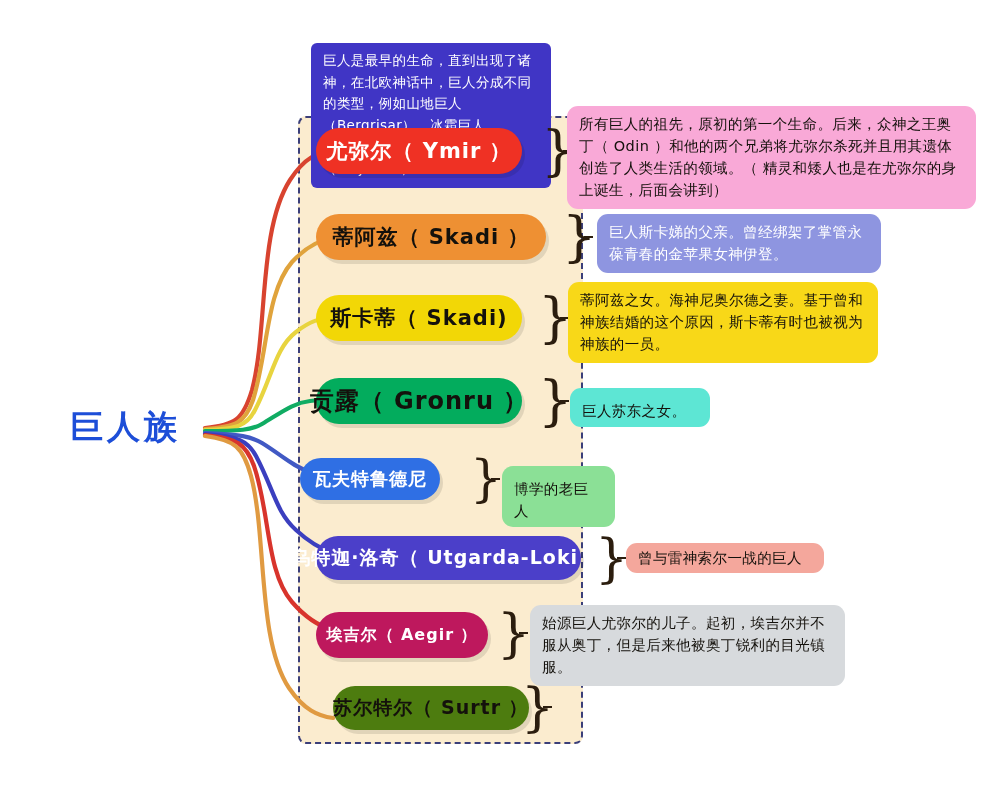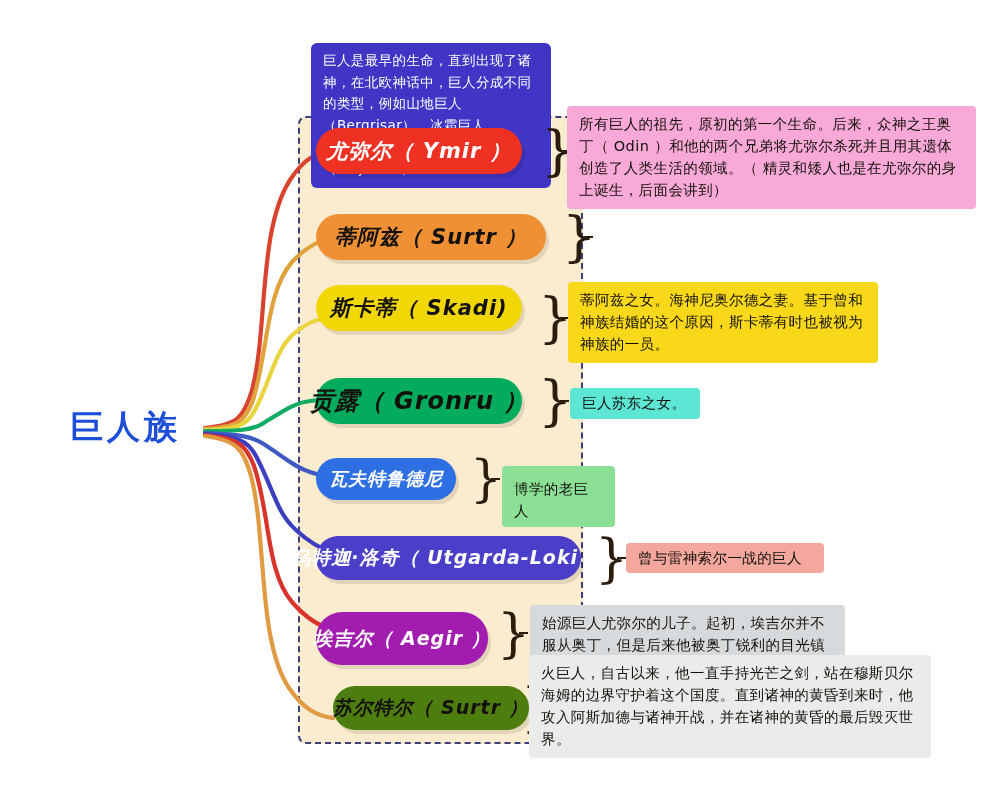--- a/index.html
+++ b/index.html
@@ -59,34 +59,33 @@
     display: flex;
     align-items: center;
     justify-content: center;
     border-radius: 26px;
     box-sizing: border-box;
     font-weight: bold;
     color: #ffffff;
     white-space: nowrap;
     letter-spacing: 1px;
     box-shadow: 3px 4px 0 rgba(0,0,0,0.10);
-    font-style: italic;
   }
   .node.dark-text { color: #14110c; }
 
   
   .annot {
     position: absolute;
     box-sizing: border-box;
     padding: 7px 12px 8px 12px;
     font-size: 14.5px;
     line-height: 1.52;
     letter-spacing: 0.4px;
     color: #14110c;
-    border-radius: 4px;
+    border-radius: 11px;
   }
   .annot.light-text { color: #ffffff; }
 
   
   .brace {
     position: absolute;
     color: #2b1d0e;
     font-weight: 300;
     line-height: 1;
     transform-origin: center;
@@ -121,47 +120,47 @@
 
   <div id="root-node">巨人族</div>
 
   <div class="annot light-text" style="left:311px; top:43px; width:240px; background:#4035c5; border-radius:6px; font-size:13.5px; line-height:1.6;">巨人是最早的生命，直到出现了诸神，在北欧神话中，巨人分成不同的类型，例如山地巨人（Bergrisar）、冰霜巨人（Hrimþursar）以及火焰巨人（Eldjötnar）</div>
 
   <div class="node" style="left:316px; top:128px; width:206px; height:46px; background:#ef3124; font-size:21px;">尤弥尔（ Ymir ）</div>
   <div class="brace" style="left:541px; top:124px; font-size:54px;">}</div>
   <div class="brace-dash" style="left:563px; top:150px;"></div>
   <div class="annot" style="left:567px; top:106px; width:409px; background:#f9a9d7;">所有巨人的祖先，原初的第一个生命。后来，众神之王奥丁（ Odin ）和他的两个兄弟将尤弥尔杀死并且用其遗体创造了人类生活的领域。（ 精灵和矮人也是在尤弥尔的身上诞生，后面会讲到）</div>
 
-  <div class="node dark-text" style="left:316px; top:214px; width:230px; height:46px; background:#ee9033; font-size:21px;">蒂阿兹（ Surtr ）</div>
+  <div class="node dark-text" style="left:316px; top:214px; width:230px; height:46px; background:#ee9033; font-size:21px;">蒂阿兹（ Skadi ）</div>
   <div class="brace" style="left:562px; top:210px; font-size:54px;">}</div>
   <div class="brace-dash" style="left:584px; top:236px;"></div>
+  <div class="annot light-text" style="left:597px; top:214px; width:284px; background:#8e95e0;">巨人斯卡娣的父亲。曾经绑架了掌管永葆青春的金苹果女神伊登。</div>
 
-  <div class="node dark-text" style="left:316px; top:285px; width:206px; height:46px; background:#f2d706; font-size:21px;">斯卡蒂（ Skadi)</div>
+  <div class="node dark-text" style="left:316px; top:295px; width:206px; height:46px; background:#f2d706; font-size:21px;">斯卡蒂（ Skadi)</div>
   <div class="brace" style="left:538px; top:291px; font-size:54px;">}</div>
   <div class="brace-dash" style="left:560px; top:317px;"></div>
   <div class="annot" style="left:568px; top:282px; width:310px; background:#f8d818;">蒂阿兹之女。海神尼奥尔德之妻。基于曾和神族结婚的这个原因，斯卡蒂有时也被视为神族的一员。</div>
 
   <div class="node dark-text" style="left:316px; top:378px; width:206px; height:46px; background:#03ac5d; font-size:24px;">贡露（ Gronru ）</div>
   <div class="brace" style="left:538px; top:374px; font-size:54px;">}</div>
   <div class="brace-dash" style="left:560px; top:400px;"></div>
-  <div class="annot" style="left:570px; top:388px; width:130px; background:#5de6d4; padding-top:4px; padding-bottom:5px;">巨人苏东之女。</div>
+  <div class="annot" style="left:570px; top:388px; width:140px; background:#5de6d4; padding-top:12px; padding-bottom:5px;">巨人苏东之女。</div>
 
-  <div class="node" style="left:316px; top:458px; width:140px; height:42px; background:#2f6fe4; font-size:18px;text-align:center;">瓦夫特鲁德尼</div>
+  <div class="node" style="left:300px; top:458px; width:140px; height:42px; background:#2f6fe4; font-size:18px;text-align:center;">瓦夫特鲁德尼</div>
   <div class="brace" style="left:470px; top:454px; font-size:50px;">}</div>
   <div class="brace-dash" style="left:491px; top:478px;"></div>
   <div class="annot" style="left:502px; top:466px; width:113px; background:#8be096; padding-top:12px; padding-bottom:5px;">博学的老巨人</div>
 
   <div class="node" style="left:316px; top:536px; width:265px; height:44px; background:#4b3fc9; font-size:19px;">乌特迦·洛奇（ Utgarda-Loki ）</div>
   <div class="brace" style="left:595px; top:532px; font-size:52px;">}</div>
   <div class="brace-dash" style="left:617px; top:557px;"></div>
   <div class="annot" style="left:626px; top:543px; width:198px; background:#f4a79c; padding-top:4px; padding-bottom:4px;">曾与雷神索尔一战的巨人</div>
 
-  <div class="node" style="left:316px; top:612px; width:172px; height:53px; background:#a21caf; font-size:19px;">埃吉尔（ Aegir ）</div>
+  <div class="node" style="left:316px; top:612px; width:172px; height:46px; background:#be185d; font-size:16px;">埃吉尔（ Aegir ）</div>
   <div class="brace" style="left:497px; top:607px; font-size:52px;">}</div>
   <div class="brace-dash" style="left:519px; top:632px;"></div>
   <div class="annot" style="left:530px; top:605px; width:315px; background:#d7dadd;">始源巨人尤弥尔的儿子。起初，埃吉尔并不服从奥丁，但是后来他被奥丁锐利的目光镇服。</div>
 
   <div class="node dark-text" style="left:316px; top:686px; width:196px; height:44px; background:#4d7c0f; font-size:19px;margin-left:17px;">苏尔特尔（ Surtr ）</div>
   <div class="brace" style="left:521px; top:681px; font-size:52px;">}</div>
   <div class="brace-dash" style="left:543px; top:706px;"></div>
-  <div class="annot" style="left:529px; top:655px; width:402px; background:#ebebea;">火巨人，自古以来，他一直手持光芒之剑，站在穆斯贝尔海姆的边界守护着这个国度。直到诸神的黄昏到来时，他攻入阿斯加德与诸神开战，并在诸神的黄昏的最后毁灭世界。</div>
 
 </div>
 
 </body></html>

